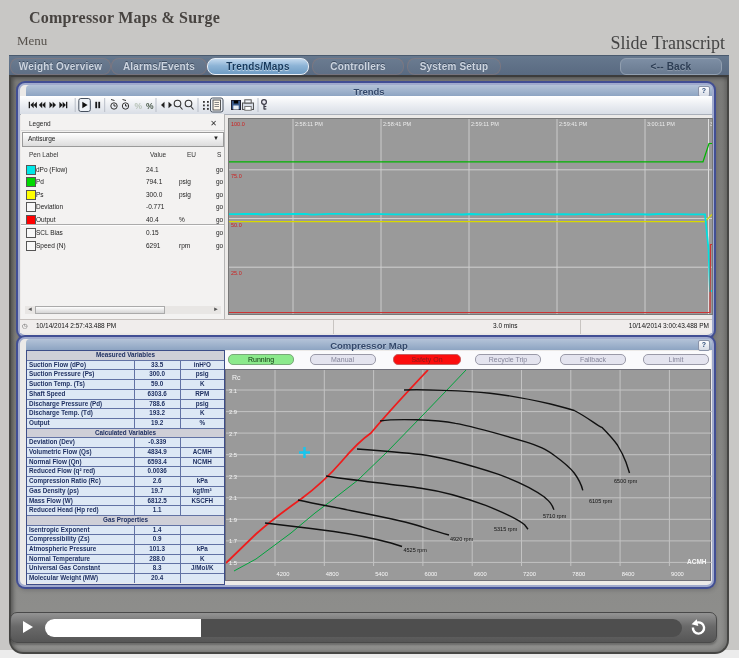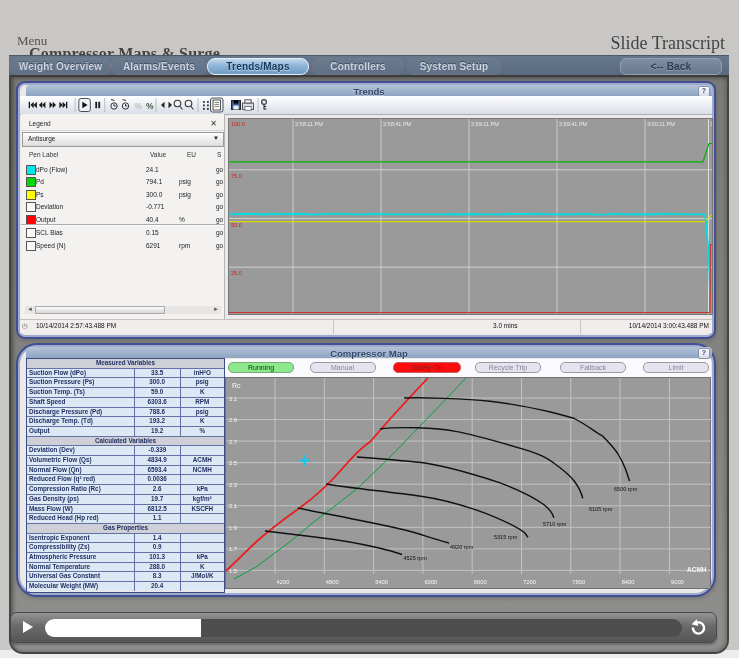--- a/index.html
+++ b/index.html
@@ -3,21 +3,21 @@
 <meta charset="utf-8">
 <style>
   html,body{margin:0;padding:0;}
   body{width:739px;height:658px;position:relative;overflow:hidden;
        background:#c8c7c5;
        font-family:"Liberation Sans", sans-serif;}
   #botstrip{left:0;top:650px;width:739px;height:8px;background:#ececec;}
   .abs{position:absolute;}
   
   #title{left:29px;top:9px;font-family:"Liberation Serif",serif;font-weight:bold;
-         font-size:16px;color:#474340;letter-spacing:0.2px;margin-top:36px;}
+         font-size:16px;color:#474340;letter-spacing:0.2px;}
   #menu{left:17px;top:33px;font-family:"Liberation Serif",serif;font-size:13px;color:#55504b;}
   #transcript{right:14px;top:33px;font-family:"Liberation Serif",serif;font-size:18px;color:#444;}
   
   #tabbar{left:9px;top:55px;width:720px;height:20px;background:linear-gradient(#66788e,#586980);
           border-top:1px solid #4a5a6e;}
   .tab{position:absolute;top:2px;height:15px;line-height:15px;text-align:center;
        font-size:10px;letter-spacing:0.2px;font-weight:bold;color:#ccd4df;text-shadow:0 -1px 0 #3d4c60;
        border-radius:8px;border:1px solid rgba(160,120,110,0.35);background:rgba(255,255,255,0.04);}
   .tabsel{background:linear-gradient(#c3d9ee,#8db4d6 45%,#6f9cc4);
           color:#16395c;text-shadow:0 1px 0 rgba(255,255,255,0.5);border:1px solid #e8eef5;}
@@ -274,21 +274,21 @@
   <div id="trendstatus">
     <span style="position:absolute;left:2px;top:2px;color:#555;">◷</span>
     <span style="position:absolute;left:16px;top:2px;">10/14/2014 2:57:43.488 PM</span>
     <span style="position:absolute;left:313px;top:0;width:1px;height:14px;background:#c8c4c1;"></span>
     <span style="position:absolute;left:473px;top:2px;">3.0 mins</span>
     <span style="position:absolute;left:560px;top:0;width:1px;height:14px;background:#c8c4c1;"></span>
     <span style="position:absolute;right:3px;top:2px;">10/14/2014 3:00:43.488 PM</span>
   </div>
 </div>
 
-<div class="panel" id="mappanel" style="left:18px;top:345px;width:692px;height:246px;border-radius:19px;">
+<div class="panel" id="mappanel" style="left:18px;top:337px;width:692px;height:246px;">
   <div class="ptitle">Compressor Map</div>
   <div class="help">?</div>
   <div id="maptable">
     <div class="mrow mhead" style="border-top:none;">
         <div style="width:100%;">Measured Variables</div>
       </div>
     <div class="mrow">
         <div class="mc1">Suction Flow (dPo)</div>
         <div class="mc2">33.5</div>
         <div class="mc3">inH²O</div>

